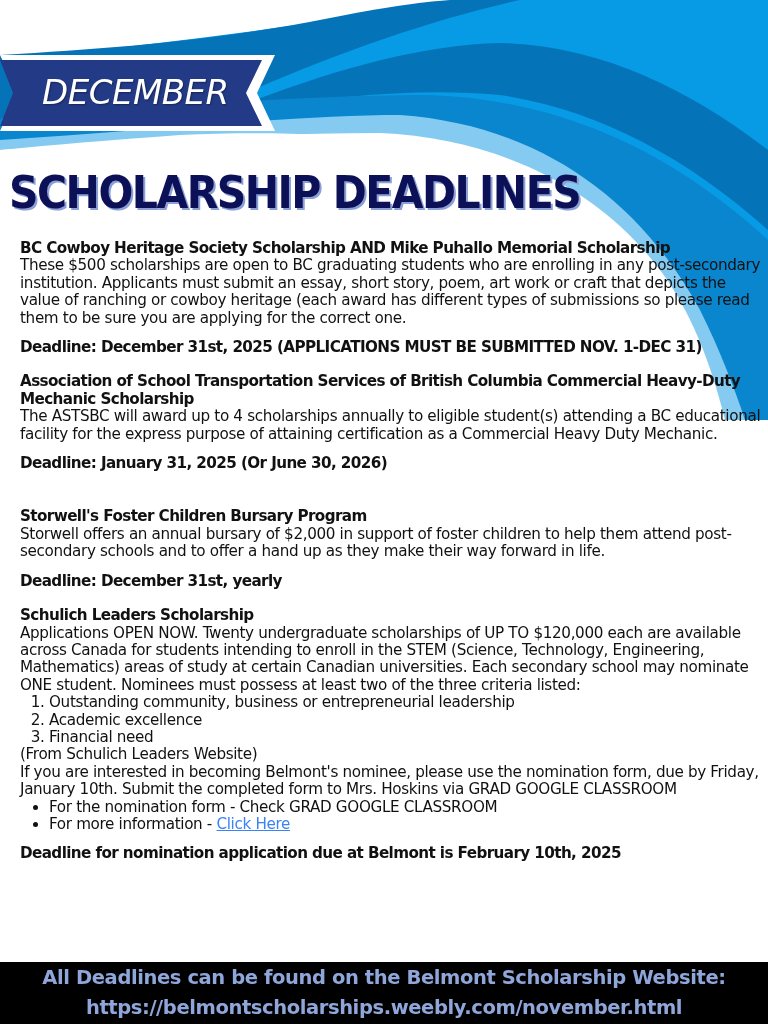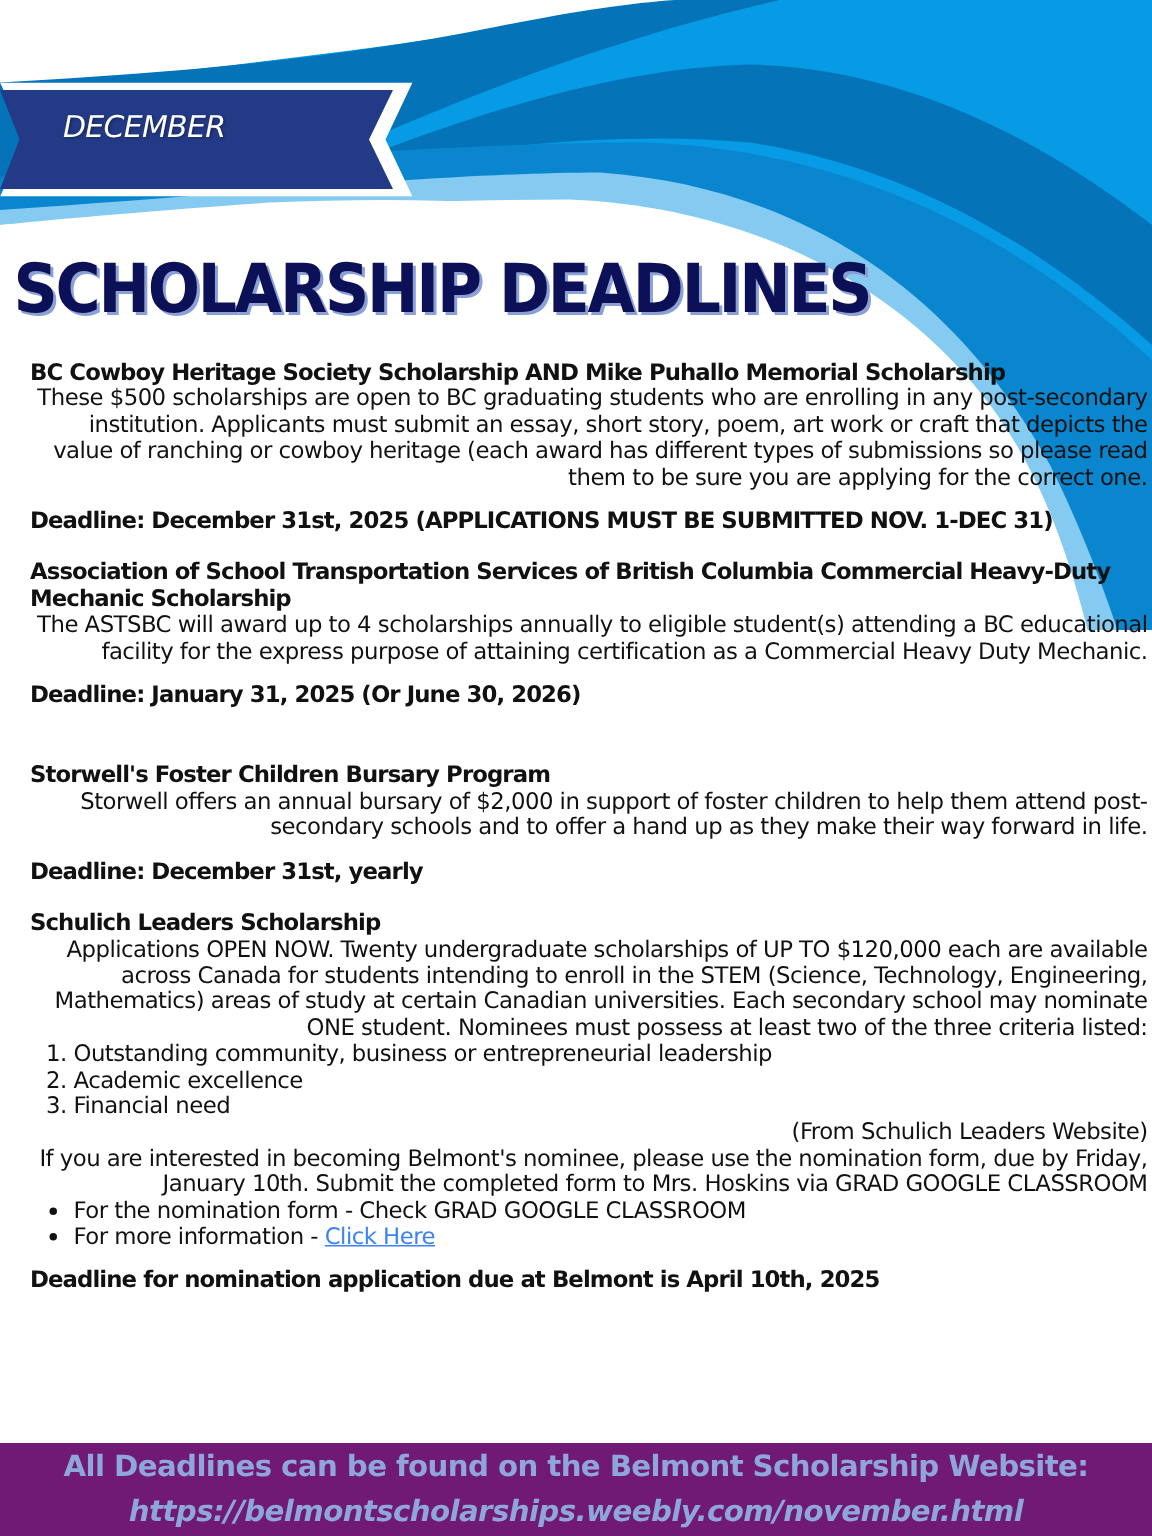--- a/index.html
+++ b/index.html
@@ -7,51 +7,51 @@
     width: 768px; height: 1024px; overflow: hidden; position: relative;
     background: #ffffff;
     font-family: "Liberation Sans", "DejaVu Sans", sans-serif;
     color: #111111;
   }
   .waves { position: absolute; left: 0; top: 0; width: 768px; height: 420px; z-index: 0; }
   .ribbon { position: absolute; left: 0; top: 55px; width: 275px; height: 76px; z-index: 2; }
   .ribbon-text {
     position: absolute; left: 42px; top: 72px; z-index: 3;
     font-family: "DejaVu Sans", sans-serif; font-style: italic; font-weight: normal;
-    font-size: 20px; color: #ffffff; letter-spacing: -0.5px;
+    font-size: 34px; color: #ffffff; letter-spacing: -0.5px;
     text-shadow: 1px 1px 2px rgba(0,0,0,0.35);
   }
   .page-title {
     position: absolute; left: 9px; top: 166px; z-index: 3; margin: 0;
     font-family: "DejaVu Sans", sans-serif; font-weight: 900; font-size: 41px;
     color: #0c1056; letter-spacing: -1.5px; transform: scaleY(1.1); transform-origin: left top;
     text-shadow: 2px 2px 0 #8aa0d6;
   }
   .content {
     position: absolute; left: 20px; top: 240px; width: 745px; z-index: 3;
     font-family: "DejaVu Sans", sans-serif; font-size: 15.2px; line-height: 17.4px;
     letter-spacing: -0.35px;
   }
   .section { margin-bottom: 17px; }
   .section.gap-lg { margin-bottom: 36px; }
   .s-title { font-weight: bold; letter-spacing: -0.6px; }
-  .s-body { font-weight: normal; text-align: right; }
+  .s-body { font-weight: normal; }
   .s-deadline { font-weight: bold; letter-spacing: -0.6px; margin-top: 12px; }
   ol.criteria { margin: 0; padding-left: 29px; }
   ol.criteria li { padding-left: 0; }
   ul.bullets { margin: 0; padding-left: 29px; }
   .link { text-decoration: underline; color: #3b82f6; cursor: pointer; }
   .footer {
     position: absolute; left: 0; top: 962px; width: 768px; height: 62px; z-index: 4;
-    background: #701a75; color: #8fa6db; text-align: center;
+    background: #000000; color: #8fa6db; text-align: center;
     font-family: "DejaVu Sans", sans-serif; font-weight: bold; font-size: 19.5px;
     letter-spacing: -0.4px;
   }
   .footer .line1 { position: absolute; left: 0; width: 100%; top: 4px; }
-  .footer .line2 { position: absolute; left: 0; width: 100%; top: 34px; font-style: italic; }
+  .footer .line2 { position: absolute; left: 0; width: 100%; top: 34px; }
 </style>
 </head>
 <body>
 
 <svg class="waves" viewBox="0 0 768 420" preserveAspectRatio="none">
   <path fill="#069be4" d="M0,60 C150,45 280,30 420,5 L480,0 L768,0 L768,420 L740,420 C700,300 600,200 430,130 C300,110 150,120 0,125 Z"></path>
   <path fill="#0573b8" d="M0,55 C120,48 220,40 330,18 C380,8 420,2 450,0 L520,0 C430,20 330,55 230,100 C150,110 80,115 0,118 Z"></path>
   <path fill="#0573b8" d="M230,110 C330,70 420,45 500,43 C600,45 690,90 768,150 L768,230 C690,160 600,110 500,95 C420,88 330,95 230,115 Z"></path>
   <path fill="#0a86cf" d="M0,118 C150,108 300,95 430,95 C560,100 670,150 768,240 L768,420 L730,420 C690,300 600,180 450,130 C300,125 150,135 0,145 Z"></path>
   <path fill="#85cbf1" d="M0,140 C150,130 300,115 400,115 C540,125 640,200 700,310 C720,350 735,390 745,420 L768,420 L768,420 L725,420 C690,320 620,220 520,170 C430,135 300,130 180,135 C110,140 50,145 0,150 Z"></path>
@@ -94,21 +94,21 @@
       <li>Outstanding community, business or entrepreneurial leadership</li>
       <li>Academic excellence</li>
       <li>Financial need</li>
     </ol>
     <div class="s-body">(From Schulich Leaders Website)</div>
     <div class="s-body">If you are interested in becoming Belmont's nominee, please  use the nomination form, due by Friday, January 10th.  Submit the completed form to Mrs. Hoskins via GRAD GOOGLE CLASSROOM</div>
     <ul class="bullets">
       <li><span>For the nomination form - Check GRAD GOOGLE CLASSROOM</span></li>
       <li><span>For more information - </span><span class="link">Click Here</span></li>
     </ul>
-    <div class="s-deadline">Deadline for nomination application due at Belmont is April 10th, 2025</div>
+    <div class="s-deadline">Deadline for nomination application due at Belmont is February 10th, 2025</div>
   </div>
 
 </div>
 
 <div class="footer">
   <div class="line1">All Deadlines can be found on the Belmont Scholarship Website:</div>
   <div class="line2">https://belmontscholarships.weebly.com/november.html</div>
 </div>
 
 </body></html>

